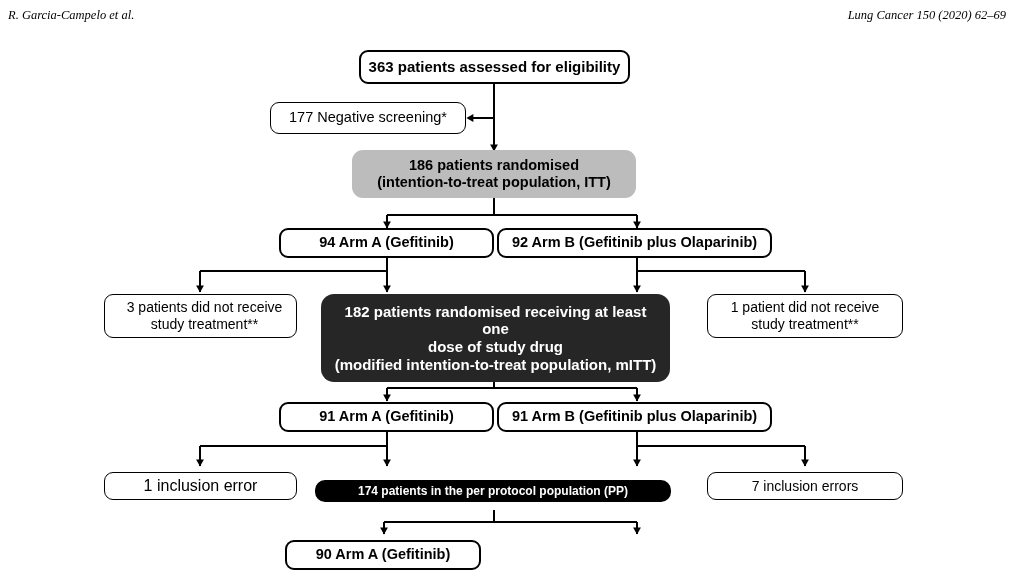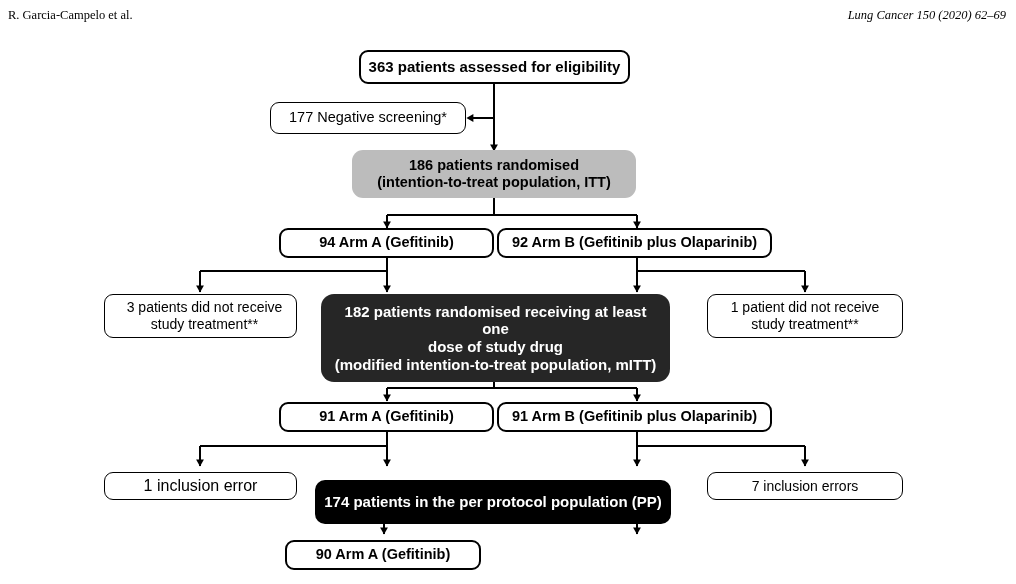--- a/index.html
+++ b/index.html
@@ -21,20 +21,21 @@
     top: 8px;
     left: 0;
     width: 1016px;
     height: 20px;
   }
   .rh-left {
     position: absolute;
     left: 8px;
     top: 0;
     font-family: "Liberation Serif", serif;
+    font-style: italic;
     font-size: 12.5px;
     color: #000;
     white-space: nowrap;
   }
   .rh-right {
     position: absolute;
     right: 10px;
     top: 0;
     font-family: "Liberation Serif", serif;
     font-style: italic;
@@ -214,21 +215,21 @@
   </div>
 
   <div class="node bold thick" style="left:497px; top:402px; width:275px; height:30px; font-size:14.5px;">
     <span>91 Arm B (Gefitinib plus Olaparinib)</span>
   </div>
 
   <div class="node plain thin" style="left:104px; top:472px; width:193px; height:28px; font-size:16px;">
     <span>1 inclusion error</span>
   </div>
 
-  <div class="node black bold" style="left:315px; top:480px; width:356px; height:44px; font-size:15px;">
+  <div class="node black bold" style="left:315px; top:480px; width:356px; height:22px; font-size:12px;">
     <span>174 patients in the per protocol population (PP)</span>
   </div>
 
   <div class="node plain thin" style="left:707px; top:472px; width:196px; height:28px; font-size:14px;">
     <span>7 inclusion errors</span>
   </div>
 
   <div class="node bold thick" style="left:285px; top:540px; width:196px; height:30px; font-size:14.5px;">
     <span>90 Arm A (Gefitinib)</span>
   </div>

